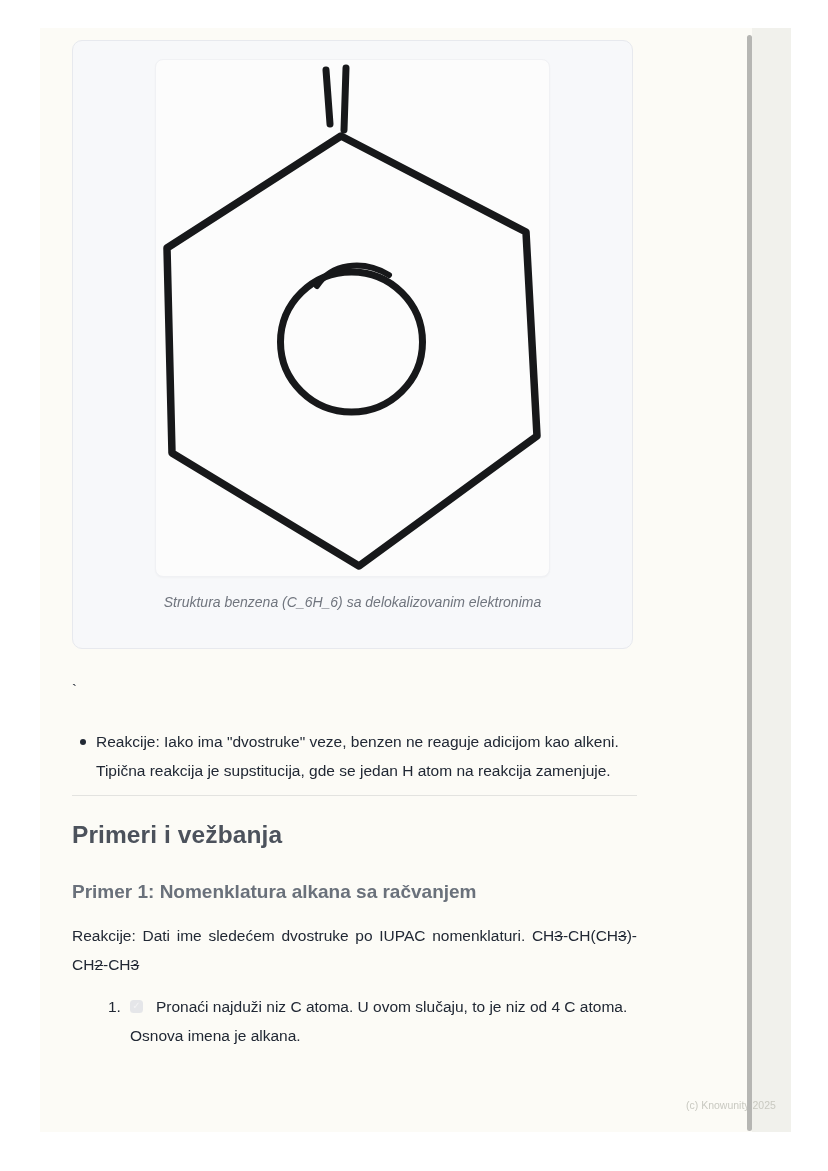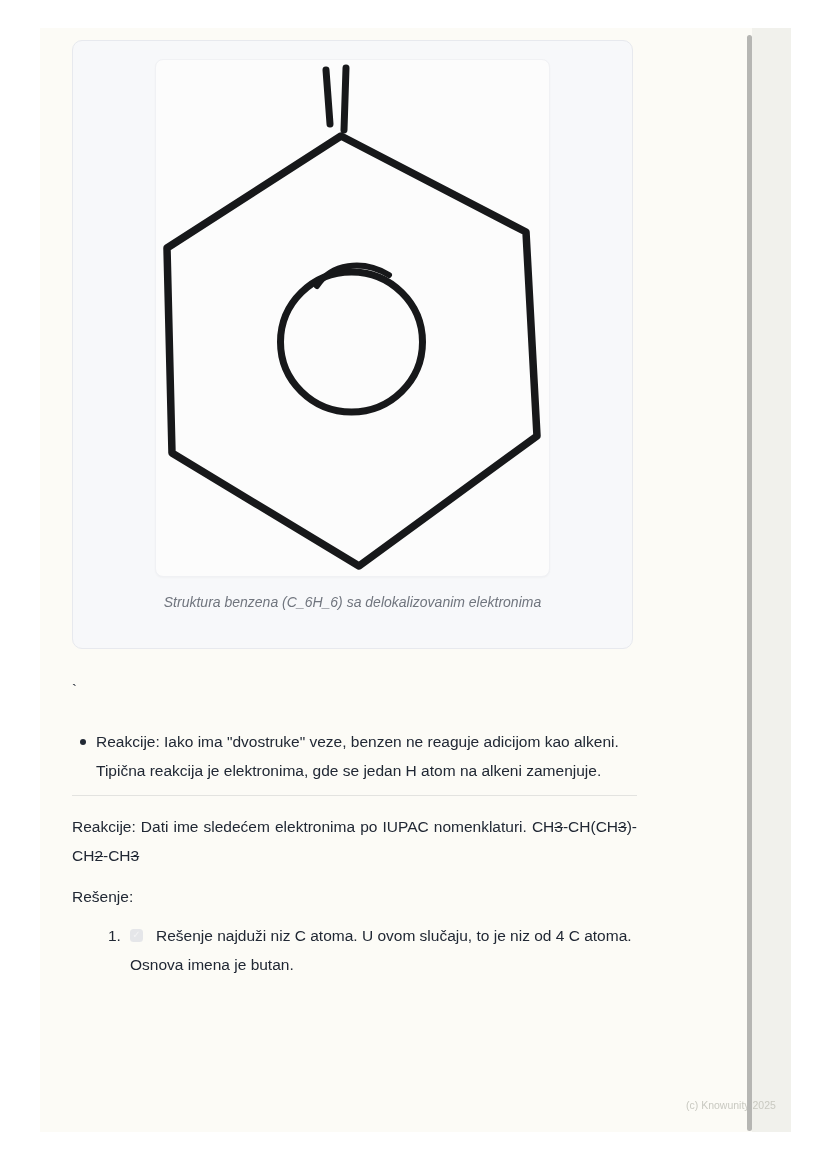--- a/index.html
+++ b/index.html
@@ -81,35 +81,36 @@
           </svg>
         </div>
         <figcaption class="figure-caption">Struktura benzena (C_6H_6) sa delokalizovanim elektronima</figcaption>
       </figure>
 
       <p class="stray">`</p>
 
       <ul class="bullets">
         <li>
           <span class="dot"></span>
-          <b>Reakcije</b><span>: Iako ima "dvostruke" veze, benzen ne reaguje adicijom kao alkeni. Tipična reakcija je </span><b>elektronima</b><span>, gde se jedan H atom na alkeni zamenjuje.</span>
+          <b>Reakcije</b><span>: Iako ima "dvostruke" veze, benzen ne reaguje adicijom kao alkeni. Tipična reakcija je </span><b>supstitucija</b><span>, gde se jedan H atom na reakcija zamenjuje.</span>
         </li>
       </ul>
 
       <hr class="divider">
 
+      <h2 class="section">Primeri i vežbanja</h2>
 
+      <h3 class="example">Primer 1: Nomenklatura alkana sa račvanjem</h3>
 
-      <p class="task"><b>Reakcije</b><span>: Dati ime sledećem elektronima po IUPAC nomenklaturi. </span><span><span>CH</span><span class="strike">3</span><span>-CH(CH</span><span class="strike">3</span><span>)-CH</span><span class="strike">2</span><span>-CH</span><span class="strike">3</span></span></p>
+      <p class="task"><b>Reakcije</b><span>: Dati ime sledećem dvostruke po IUPAC nomenklaturi. </span><span><span>CH</span><span class="strike">3</span><span>-CH(CH</span><span class="strike">3</span><span>)-CH</span><span class="strike">2</span><span>-CH</span><span class="strike">3</span></span></p>
 
-      <p class="solution"><b>Rešenje</b><span>:</span></p>
 
       <ol class="steps">
         <li>
-          <span class="num">1.</span><span class="checkbox"><span class="check">✓</span></span><b>Rešenje najduži niz C atoma.</b><span> U ovom slučaju, to je niz od 4 C atoma. Osnova imena je </span><b>butan</b><span>.</span>
+          <span class="num">1.</span><span class="checkbox"><span class="check">✓</span></span><b>Pronaći najduži niz C atoma.</b><span> U ovom slučaju, to je niz od 4 C atoma. Osnova imena je </span><b>alkana</b><span>.</span>
         </li>
       </ol>
 
     </div>
   </div>
 
   <div class="watermark">(c) Knowunity 2025</div>
   <div class="scroll-track"></div>
   <div class="scroll-thumb"></div>
 

